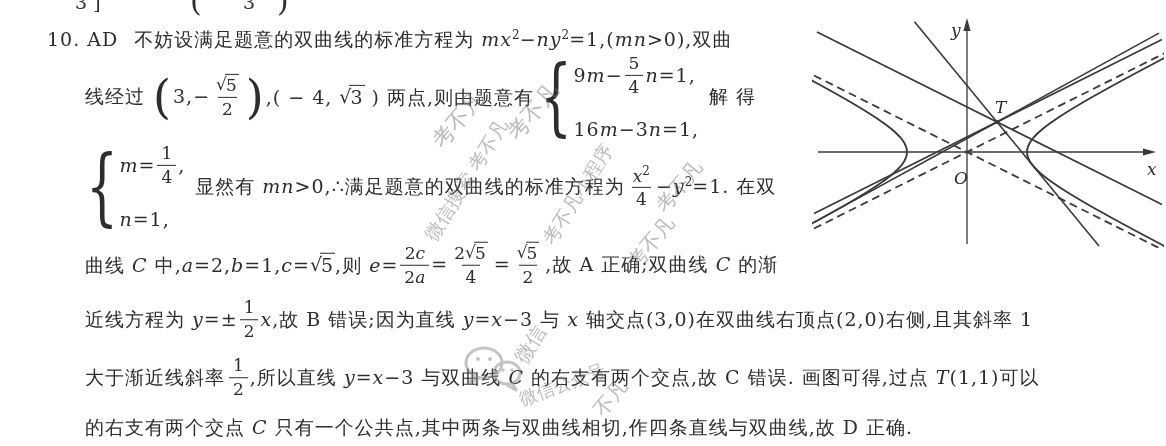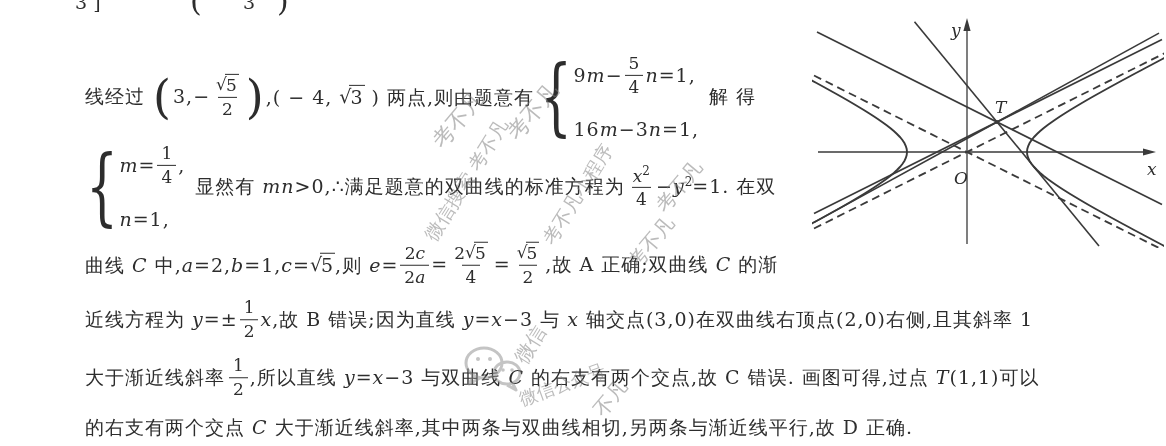--- a/index.html
+++ b/index.html
@@ -35,26 +35,27 @@
 
 <div class="screen">
 
   <div id="frag-holder">
       <span class="frag" style="left: 75px; top: -9px; font-size: 19px;">3 ]</span>
       <span class="frag" style="left: 190px; top: -17px; font-size: 30px;">(</span>
       <span class="frag" style="left: 243px; top: -9px; font-size: 19px;">3</span>
       <span class="frag" style="left: 277px; top: -17px; font-size: 30px;">)</span>
     </div>
 
+  <div class="line" style="left:47px;top:40px;transform:translateY(-50%);"><span class="run"><span>10. AD</span></span><span style="flex: 0 0 16px; width: 16px;"></span><span class="run"><span>不妨设满足题意的双曲线的标准方程为 </span><span class="it">mx</span><sup>2</sup><span>−</span><span class="it">ny</span><sup>2</sup><span>=1,(</span><span class="it">mn</span><span>&gt;0),双曲</span></span></div>
   <div class="line" style="left:85px;top:97px;transform:translateY(-50%);"><span class="run"><span>线经过 </span></span><span class="bigp">(</span><span class="run"><span>3,−</span></span><span class="frac"><span class="fnum"><span class="run"><span class="sqrt"><span class="rad">√</span><span class="vin">5</span></span></span></span><span class="fden"><span class="run"><span>2</span></span></span></span><span class="bigp">)</span><span class="run"><span>,( − 4, </span><span class="sqrt"><span class="rad">√</span><span class="vin">3</span></span><span> ) 两点,则由题意有</span></span><span style="flex: 0 0 5px; width: 5px;"></span><span class="cases"><span class="brace">{</span><span class="ccol"><span class="crow"><span class="run"><span>9</span><span class="it">m</span><span>−</span></span><span class="frac"><span class="fnum"><span class="run"><span>5</span></span></span><span class="fden"><span class="run"><span>4</span></span></span></span><span class="run"><span class="it">n</span><span>=1,</span></span></span><span class="crow"><span class="run"><span>16</span><span class="it">m</span><span>−3</span><span class="it">n</span><span>=1,</span></span></span></span></span><span style="flex: 0 0 8px; width: 8px;"></span><span class="run"><span>解 得</span></span></div>
   <div class="line" style="left:85px;top:187px;transform:translateY(-50%);"><span class="cases"><span class="brace">{</span><span class="ccol"><span class="crow"><span class="run"><span class="it">m</span><span>=</span></span><span class="frac"><span class="fnum"><span class="run"><span>1</span></span></span><span class="fden"><span class="run"><span>4</span></span></span></span><span class="run"><span>,</span></span></span><span class="crow"><span class="run"><span class="it">n</span><span>=1,</span></span></span></span></span><span style="flex: 0 0 8px; width: 8px;"></span><span class="run"><span>显然有 </span><span class="it">mn</span><span>&gt;0,∴满足题意的双曲线的标准方程为</span></span><span style="flex: 0 0 2px; width: 2px;"></span><span class="frac"><span class="fnum"><span class="run"><span class="it">x</span><sup>2</sup></span></span><span class="fden"><span class="run"><span>4</span></span></span></span><span class="run"><span>−</span><span class="it">y</span><sup>2</sup><span>=1. 在双</span></span></div>
   <div class="line" style="left:85px;top:265px;transform:translateY(-50%);"><span class="run"><span>曲线 </span><span class="it">C</span><span> 中,</span><span class="it">a</span><span>=2,</span><span class="it">b</span><span>=1,</span><span class="it">c</span><span>=</span><span class="sqrt"><span class="rad">√</span><span class="vin">5</span></span><span>,则 </span><span class="it">e</span><span>=</span></span><span class="frac"><span class="fnum"><span class="run"><span>2</span><span class="it">c</span></span></span><span class="fden"><span class="run"><span>2</span><span class="it">a</span></span></span></span><span class="run"><span>=</span></span><span class="frac"><span class="fnum"><span class="run"><span>2</span><span class="sqrt"><span class="rad">√</span><span class="vin">5</span></span></span></span><span class="fden"><span class="run"><span>4</span></span></span></span><span class="run"><span>=</span></span><span class="frac"><span class="fnum"><span class="run"><span class="sqrt"><span class="rad">√</span><span class="vin">5</span></span></span></span><span class="fden"><span class="run"><span>2</span></span></span></span><span class="run"><span>,故 A 正确;双曲线 </span><span class="it">C</span><span> 的渐</span></span></div>
   <div class="line" style="left:85px;top:320px;transform:translateY(-50%);"><span class="run"><span>近线方程为 </span><span class="it">y</span><span>=±</span></span><span class="frac"><span class="fnum"><span class="run"><span>1</span></span></span><span class="fden"><span class="run"><span>2</span></span></span></span><span class="run"><span class="it">x</span><span>,故 B 错误;因为直线 </span><span class="it">y</span><span>=</span><span class="it">x</span><span>−3 与 </span><span class="it">x</span><span> 轴交点(3,0)在双曲线右顶点(2,0)右侧,且其斜率 1</span></span></div>
   <div class="line" style="left:85px;top:378px;transform:translateY(-50%);"><span class="run"><span>大于渐近线斜率</span></span><span style="flex: 0 0 2px; width: 2px;"></span><span class="frac"><span class="fnum"><span class="run"><span>1</span></span></span><span class="fden"><span class="run"><span>2</span></span></span></span><span class="run"><span>,所以直线 </span><span class="it">y</span><span>=</span><span class="it">x</span><span>−3 与双曲线 </span><span class="it">C</span><span> 的右支有两个交点,故 C 错误. 画图可得,过点 </span><span class="it">T</span><span>(1,1)可以</span></span></div>
-  <div class="line" style="left:85px;top:428px;transform:translateY(-50%);"><span class="run"><span>的右支有两个交点 </span><span class="it">C</span><span> 大于渐近线斜率,其中两条与双曲线相切,另两条与渐近线平行,故 D 正确.</span></span></div>
+  <div class="line" style="left:85px;top:428px;transform:translateY(-50%);"><span class="run"><span>的右支有两个交点 </span><span class="it">C</span><span> 只有一个公共点,其中两条与双曲线相切,作四条直线与双曲线,故 D 正确.</span></span></div>
 
   <svg class="figure" width="352" height="236" viewBox="0 0 352 236">
 
     <line class="faxis" x1="6" y1="140" x2="334" y2="140"></line>
     <polygon points="344,140 331,136.4 331,143.6" fill="#3a3a3a"></polygon>
     <line class="faxis" x1="155" y1="232" x2="155" y2="16"></line>
     <polygon points="155,6 151.4,19 158.6,19" fill="#3a3a3a"></polygon>
 
     <g id="fig-lines">
         <line x1="2.0" y1="216.5" x2="353.0" y2="41.0" class="fline fdash"></line>

